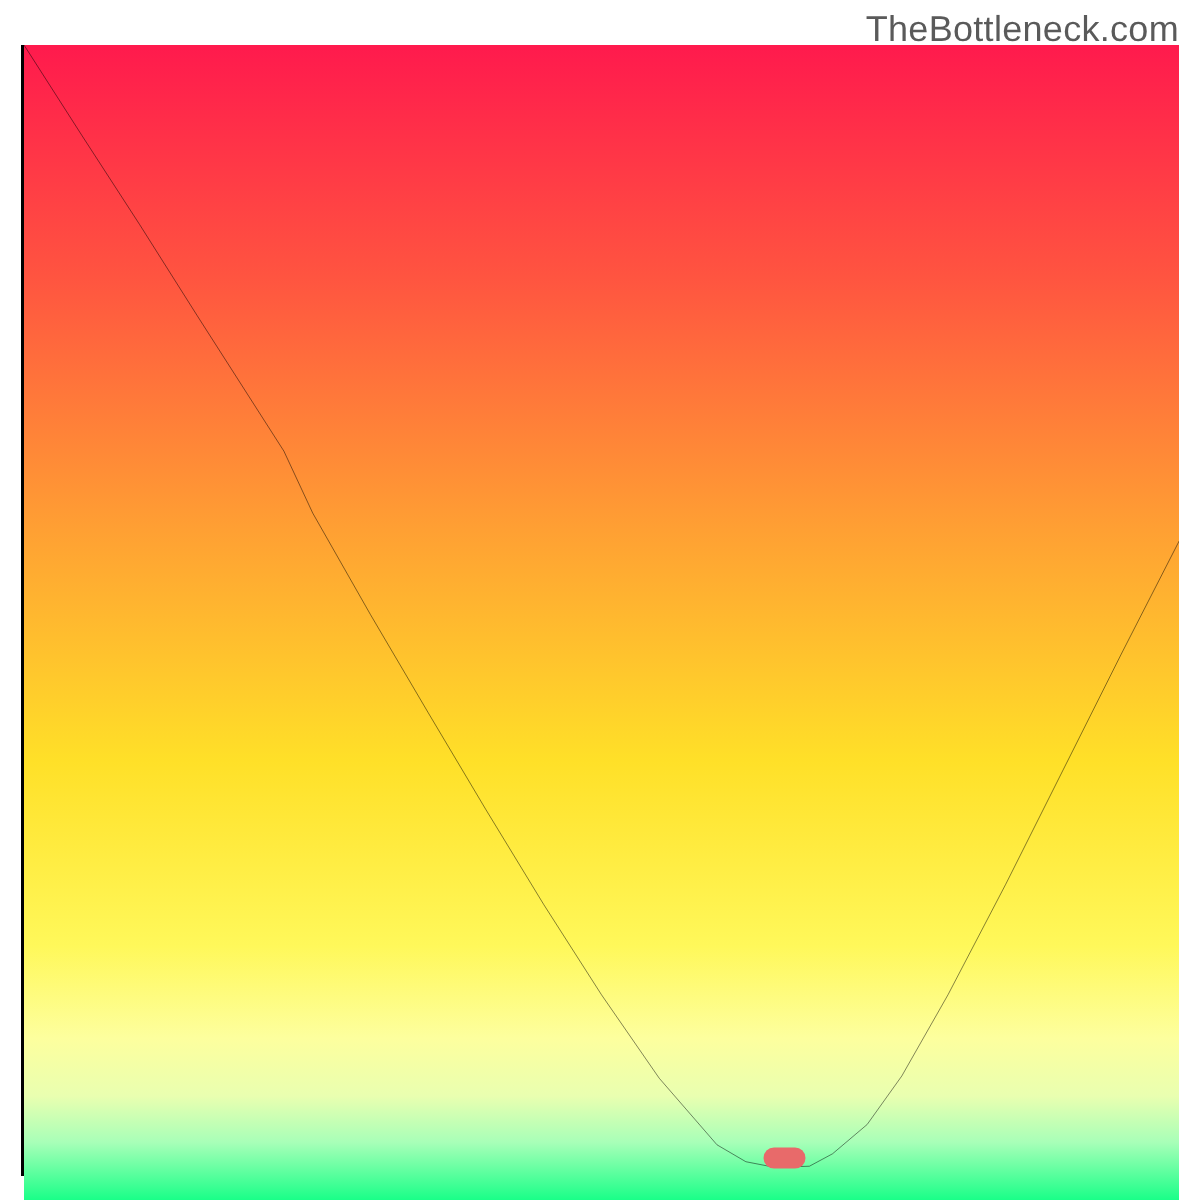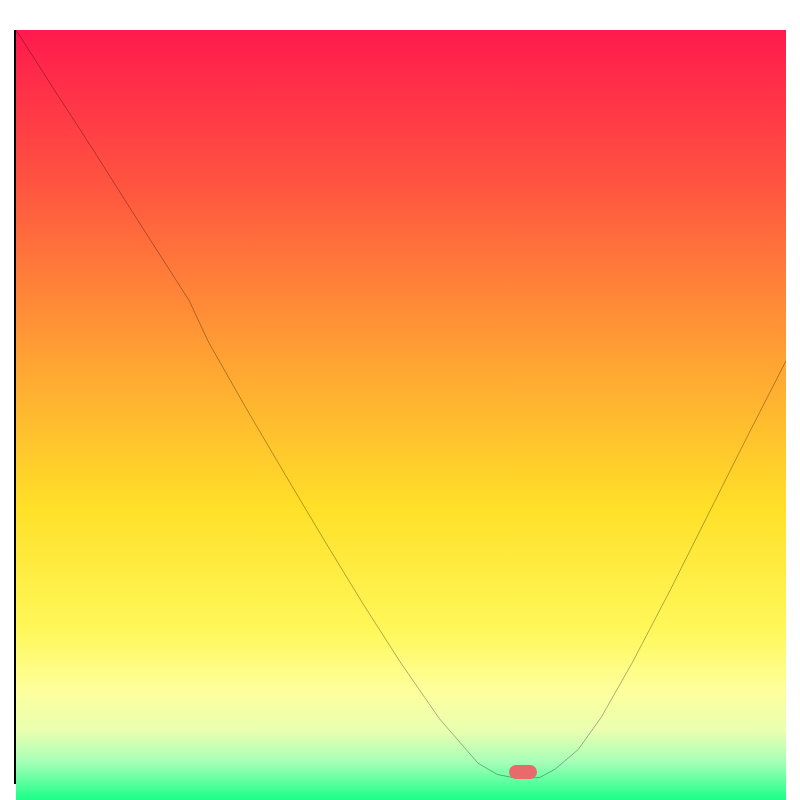--- a/index.html
+++ b/index.html
@@ -50,20 +50,21 @@
     height: 14px;
     border-radius: 7px;
     transform: translate(-50%, -50%);
   }
 </style>
 </head>
 <body>
 
 <div class="chart-container">
 
+  <div class="watermark">TheBottleneck.com</div>
 
   <div class="plot-area">
 
     <svg class="gradient-bg" viewBox="0 0 100 100" preserveAspectRatio="none">
       <defs>
         <linearGradient id="heat" x1="0" y1="0" x2="0" y2="1">
             <stop offset="0%" stop-color="#ff1a4d"></stop>
             <stop offset="20%" stop-color="#ff5440"></stop>
             <stop offset="42%" stop-color="#ffa033"></stop>
             <stop offset="62%" stop-color="#ffe028"></stop>

